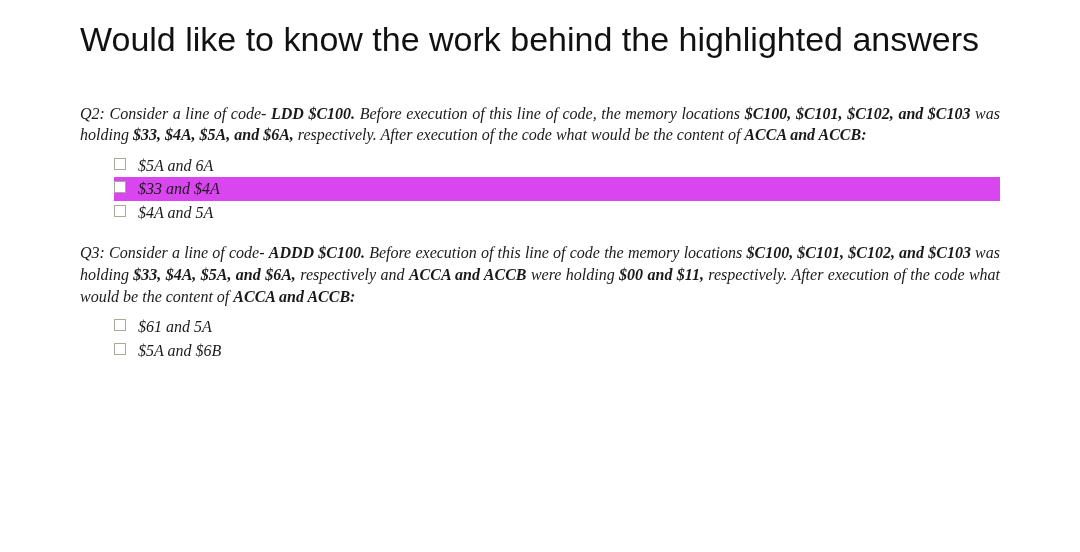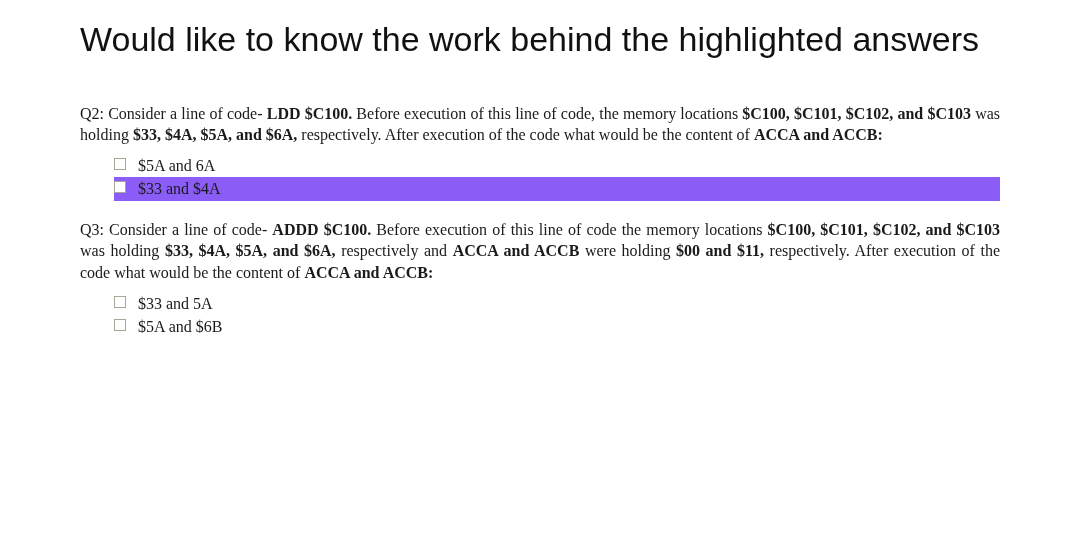--- a/index.html
+++ b/index.html
@@ -19,20 +19,21 @@
     font-weight: 400;
     font-size: 34px;
     line-height: 1.25;
     margin: 0 0 42px 0;
     color: #111;
   }
   .qblock {
     font-size: 16px;
     line-height: 1.35;
     margin-bottom: 10px;
+    font-style: italic;
   }
   .qtext {
     text-align: justify;
     margin: 0 0 8px 0;
   }
   .options {
     list-style: none;
     padding: 0;
     margin: 4px 0 18px 34px;
   }
@@ -44,21 +45,21 @@
   .options li .box {
     position: absolute;
     left: 0;
     top: 4px;
     width: 10px;
     height: 10px;
     border: 1px solid #a7a79a;
     background: #fff;
   }
   .hl {
-    background: #8b5cf6; 
+    background: #d946ef; 
   }
   .hl .box {
     background: #fff176;
   }
   .b { font-weight: 700; }
 </style>
 </head>
 <body>
 
 <div class="page">
@@ -66,27 +67,28 @@
   <h1 class="title">Would like to know the work behind the highlighted answers</h1>
 
   <div class="qblock">
     <p class="qtext">
       <span>Q2:</span>
       <span>Consider a line of code- </span><span class="b">LDD    $C100.</span><span>  Before execution of this line of code, the memory locations </span><span class="b">$C100, $C101, $C102, and $C103</span><span> was holding </span><span class="b">$33, $4A, $5A, and $6A,</span><span> respectively.  After execution of the code what would be the content of </span><span class="b">ACCA and ACCB:</span>
     </p>
     <ul class="options">
       <li><span class="box"></span><span>$5A and 6A</span></li>
       <li class="hl"><span class="box"></span><span>$33 and $4A</span></li>
+      <li><span class="box"></span><span>$4A and 5A</span></li>
     </ul>
   </div>
 
   <div class="qblock">
     <p class="qtext">
       <span>Q3:</span>
       <span>Consider a line of code- </span><span class="b">ADDD    $C100.</span><span>  Before execution of this line of code the memory locations </span><span class="b">$C100, $C101, $C102, and $C103</span><span> was holding </span><span class="b">$33, $4A, $5A, and $6A,</span><span> respectively and </span><span class="b">ACCA and ACCB</span><span> were holding </span><span class="b">$00 and $11,</span><span> respectively.   After execution of the code what would be the content of </span><span class="b">ACCA and ACCB:</span>
     </p>
     <ul class="options">
-      <li><span class="box"></span><span>$33 and 5A</span></li>
+      <li><span class="box"></span><span>$61 and 5A</span></li>
       <li><span class="box"></span><span>$5A and $6B</span></li>
     </ul>
   </div>
 
 </div>
 
 </body></html>

